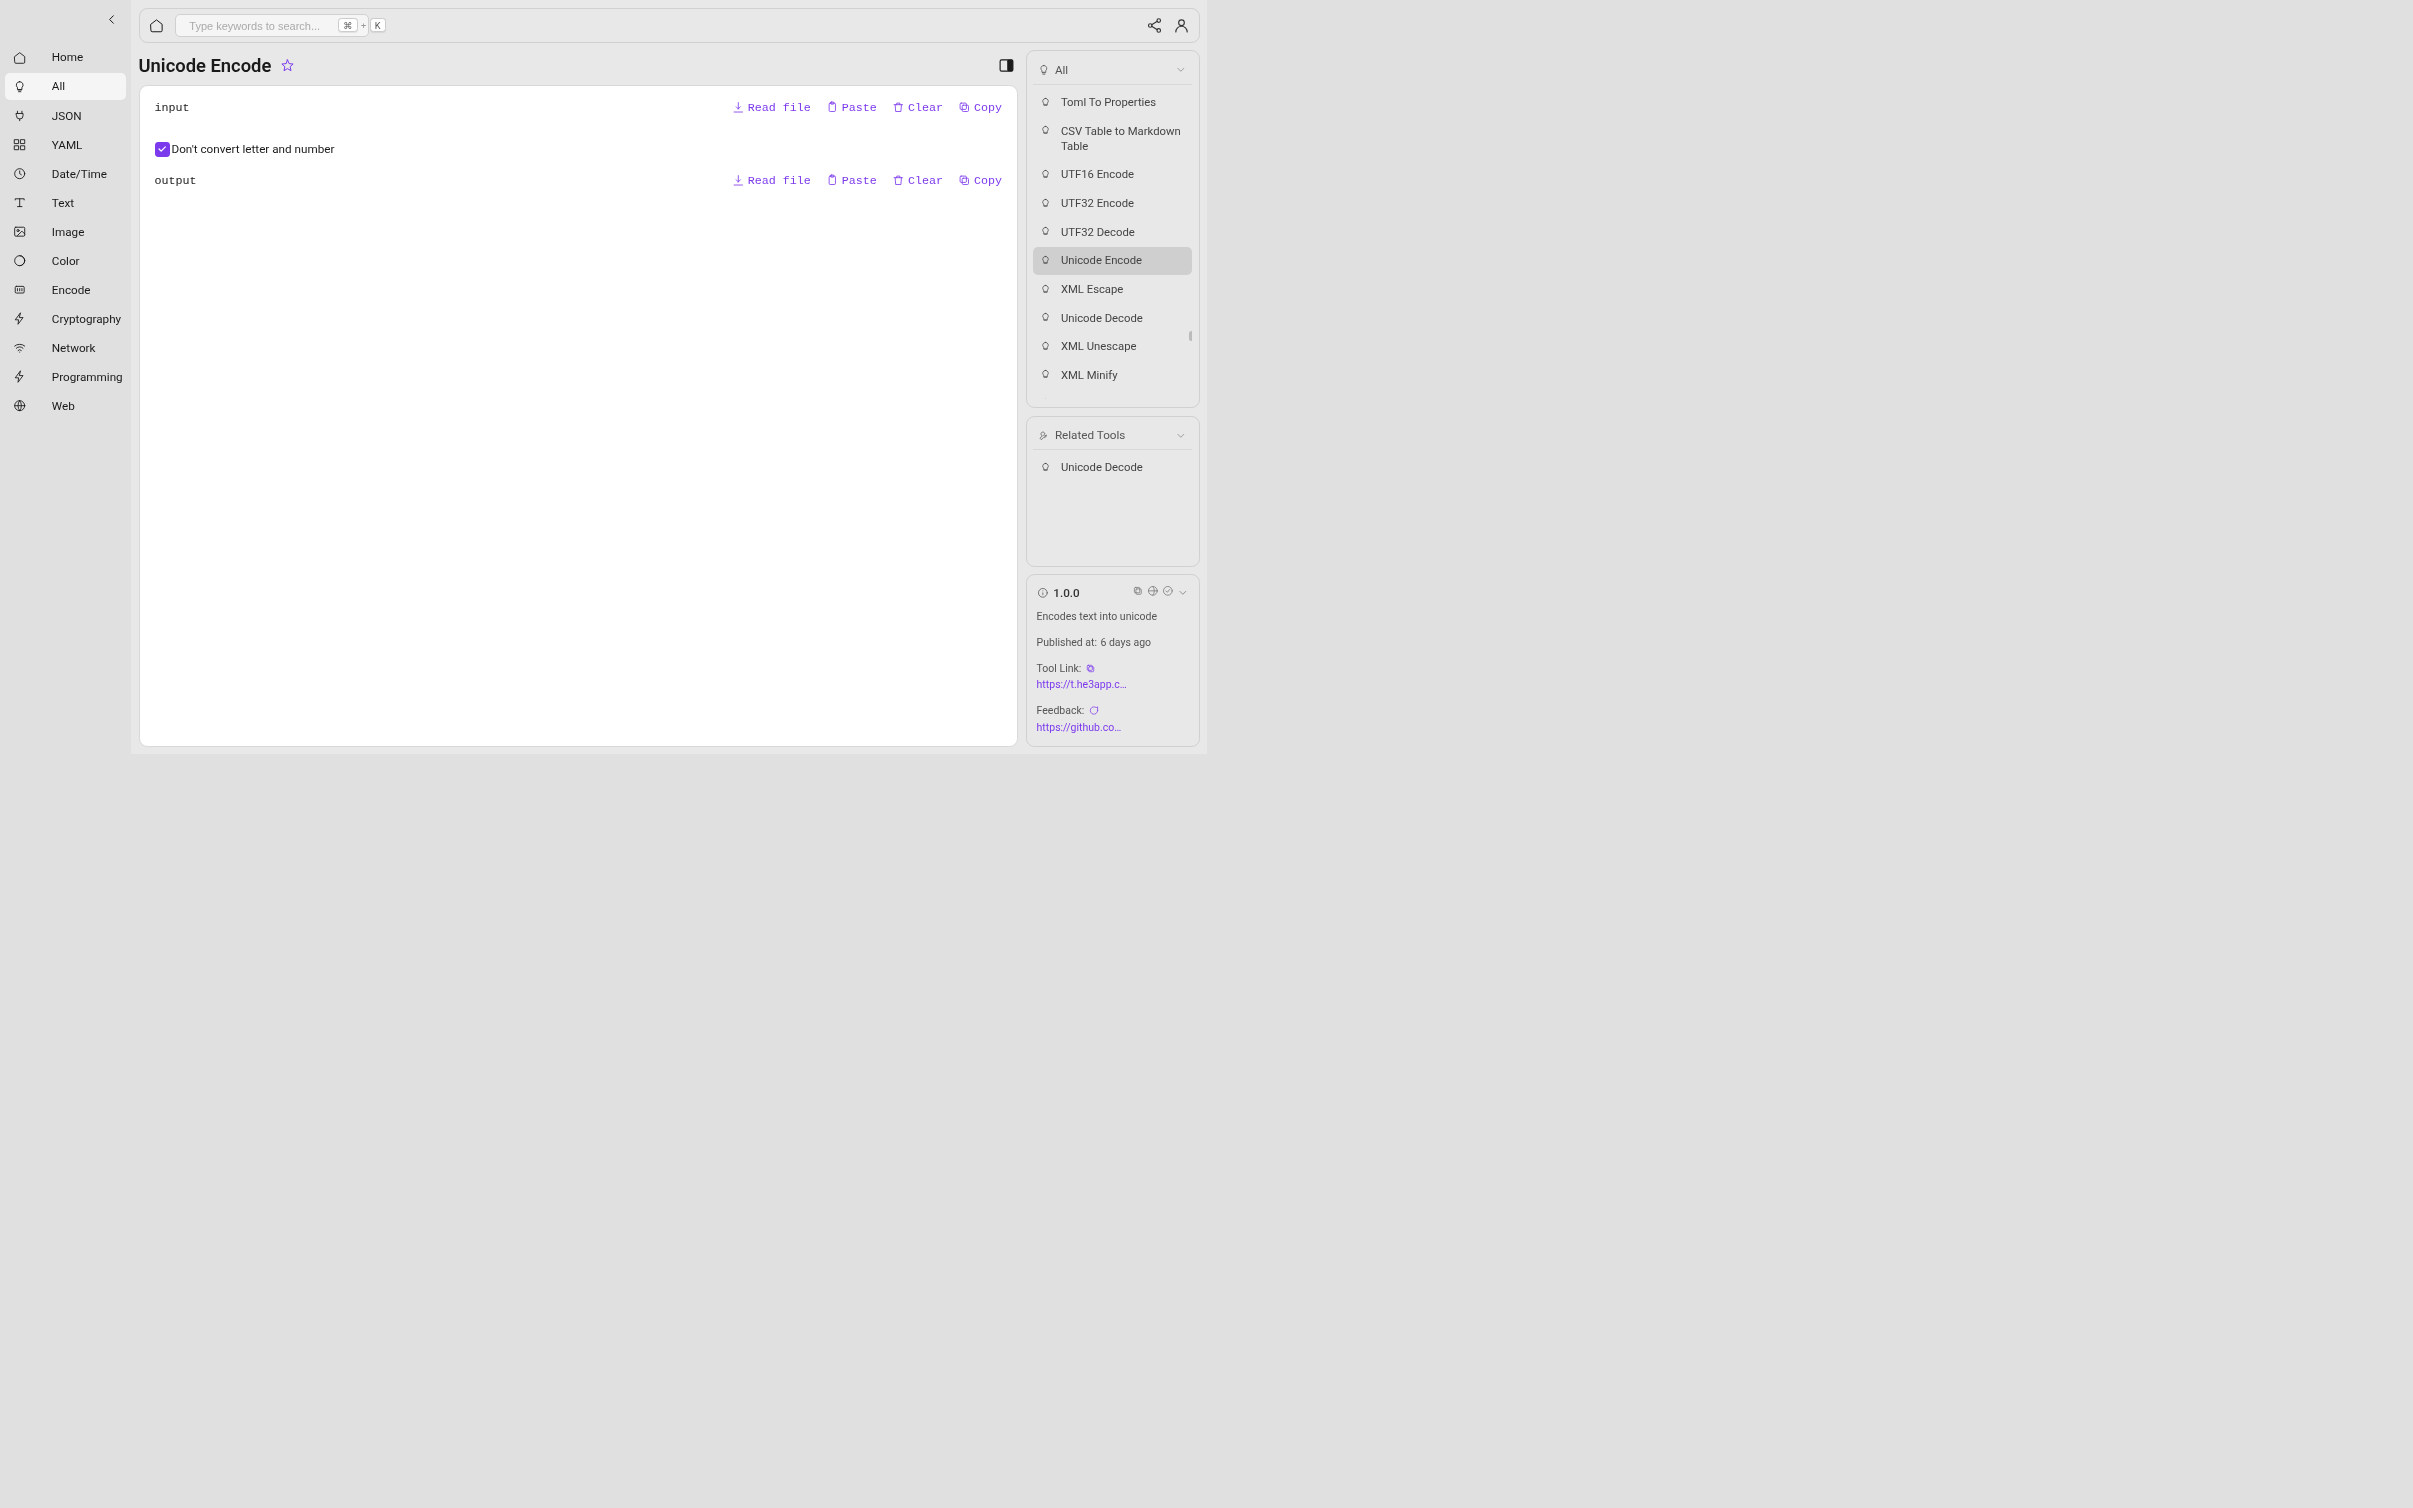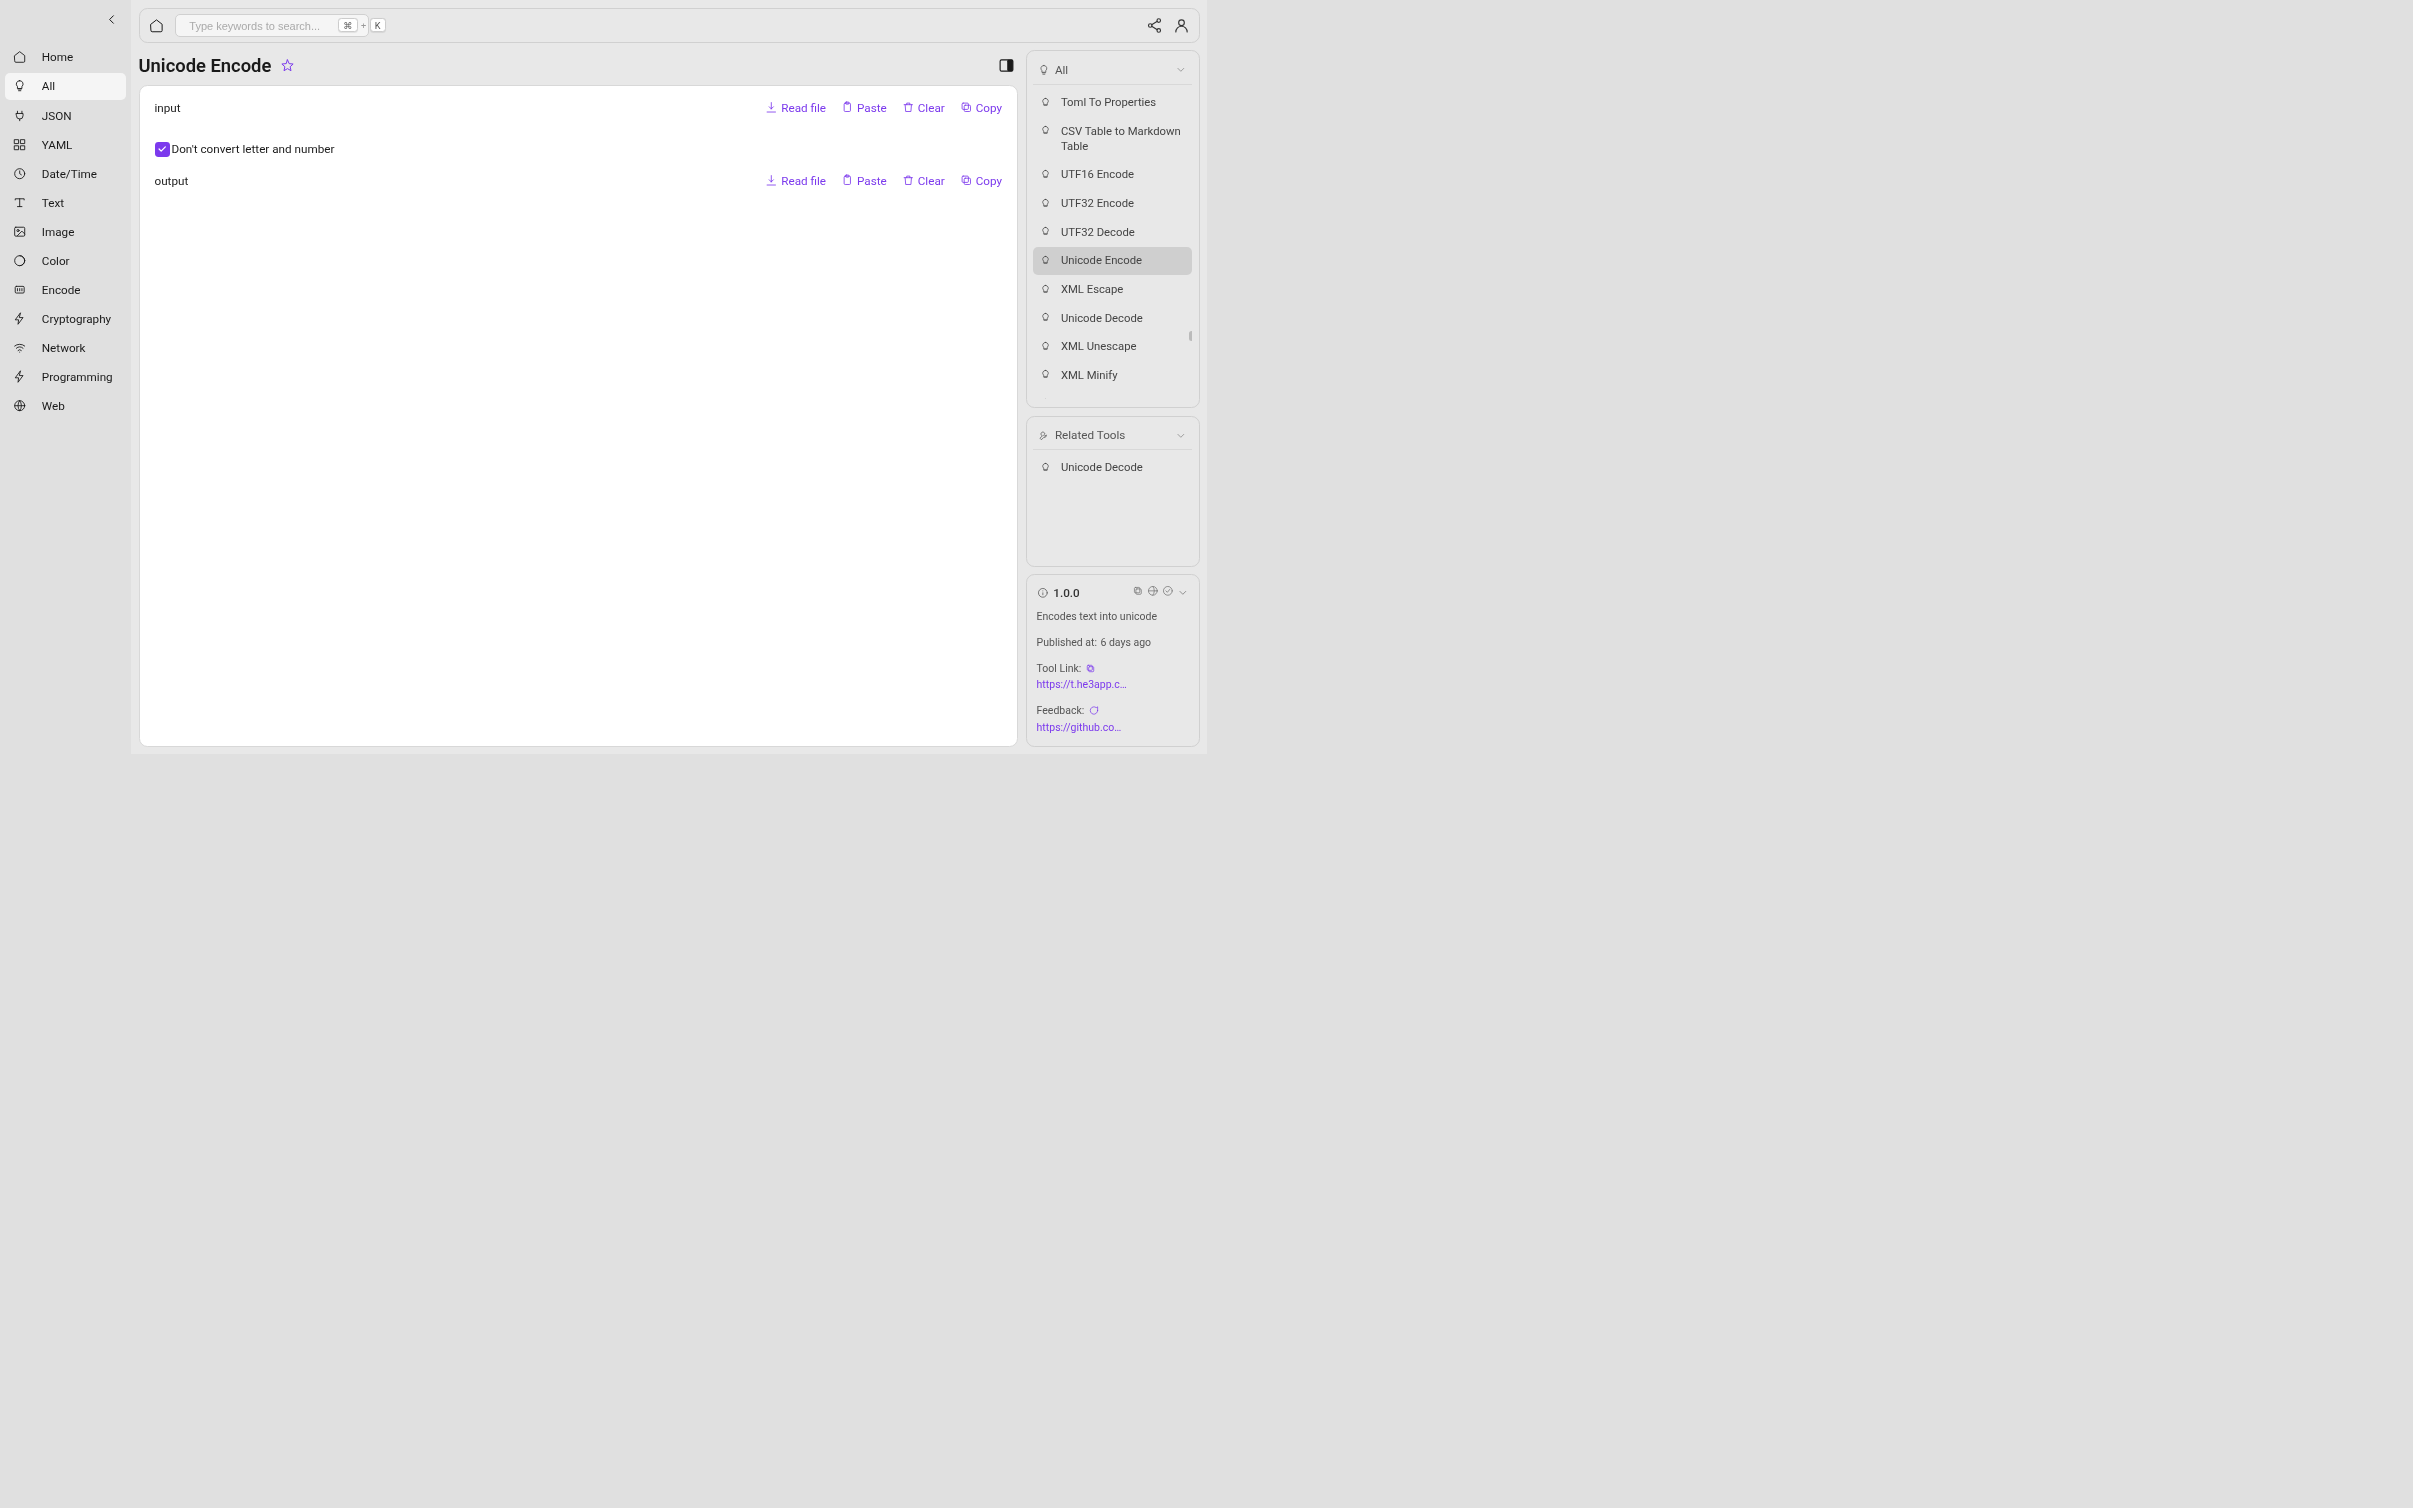--- a/index.html
+++ b/index.html
@@ -25,21 +25,22 @@
   position: absolute;
   top: 11.7px;
   right: 11.7px;
   width: 15px;
   height: 15px;
   cursor: pointer;
 }
 .sidebar-nav { margin-top: 37px; }
 .sidebar-item {
   display: flex;
-  gap: 15px;
+  align-items: center;
+  gap: 25px;
   padding: 6.7px 8.4px;
   border-radius: 5px;
   cursor: pointer;
   margin-bottom: 1.7px;
 }
 .sidebar-item.active { background: #f5f5f5; }
 .sidebar-icon { width: 13.4px; height: 13.4px; flex-shrink: 0; }
 
 
 .main { flex: 1; display: flex; flex-direction: column; background: #e8e8e8; padding: 7.5px; gap: 7.5px; }
@@ -102,21 +103,21 @@
 .panel-toggle-icon { width: 17px; height: 17px; cursor: pointer; }
 
 .tool-body {
   flex: 1;
   background: #fff;
   border: 0.8px solid #d8d8d8;
   border-radius: 8.4px;
   padding: 15px;
   overflow: auto;
 }
-.field-block { margin-bottom: 27px; }
+.field-block { margin-bottom: 27px; font-family: Liberation Mono, monospace; }
 .field-header {
   display: flex;
   align-items: center;
   margin-bottom: 5px;
 }
 .field-label { font-size: 11.7px; color: #222; }
 .field-actions { margin-left: auto; display: flex; gap: 15px; align-items: flex-end; }
 .action-btn {
   display: flex;
   align-items: center;

